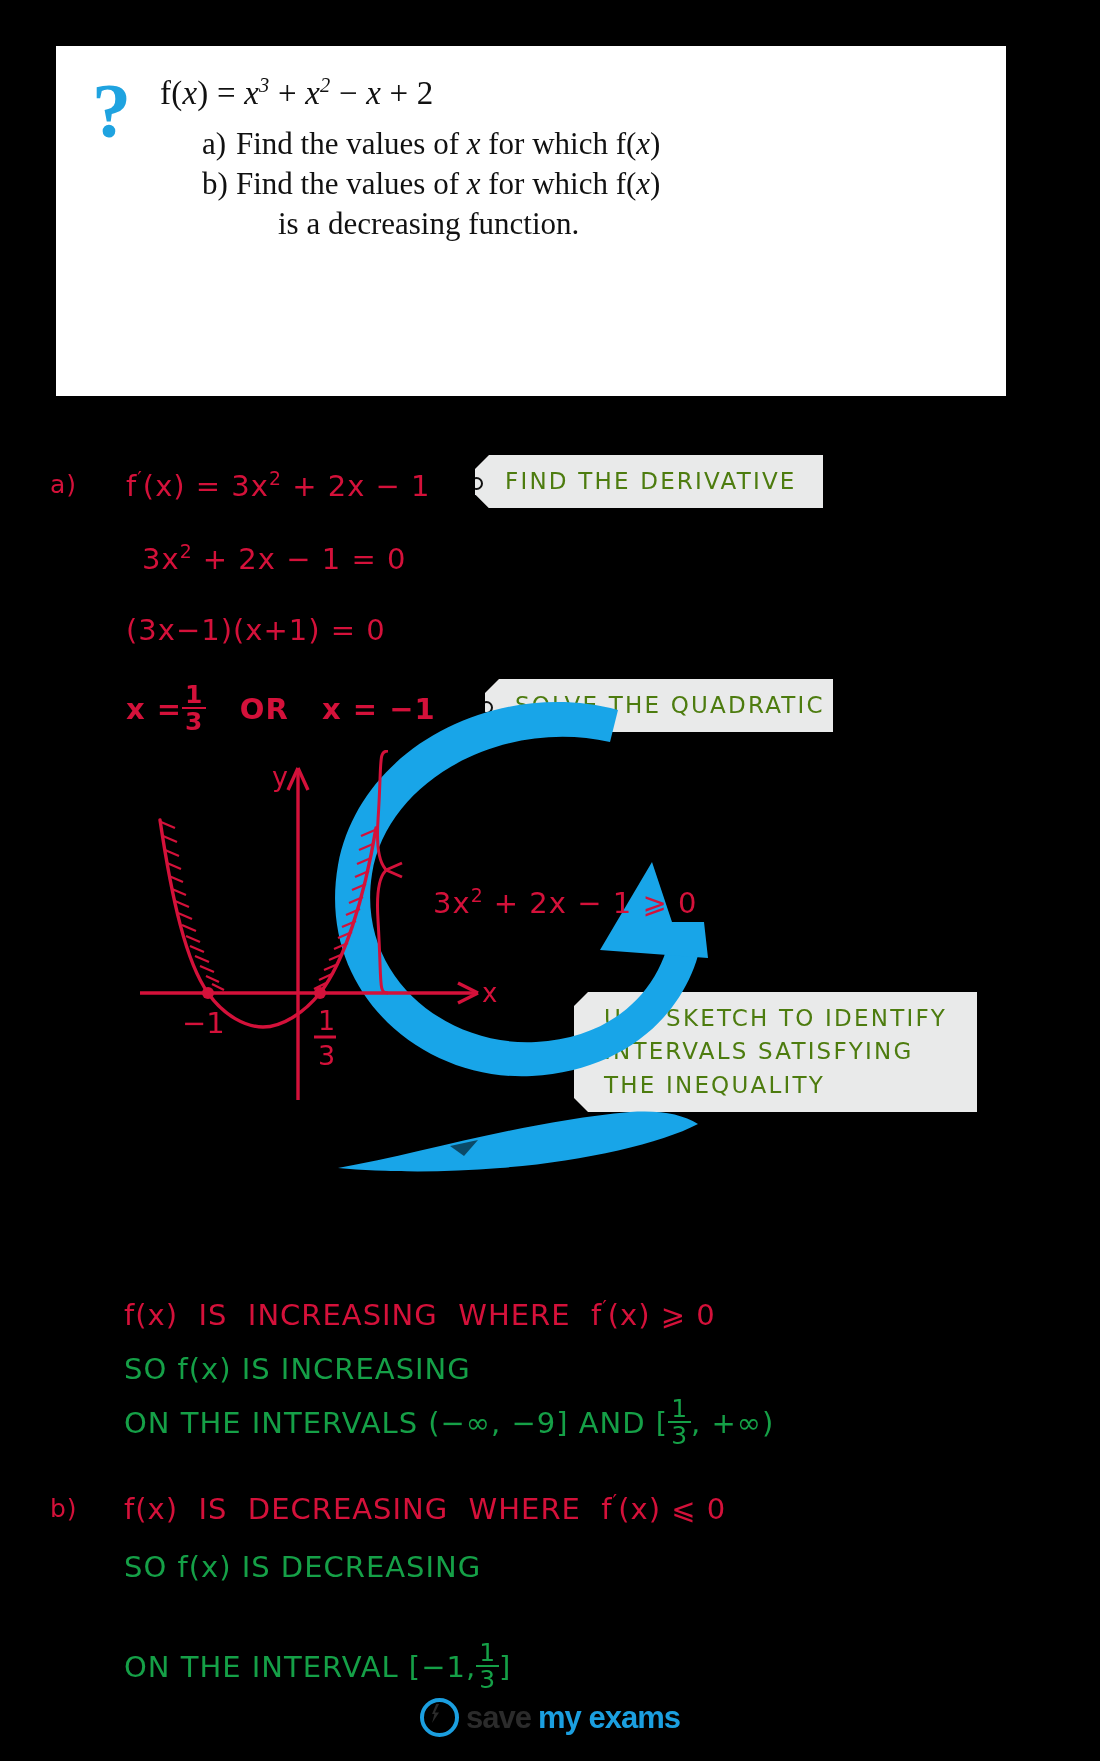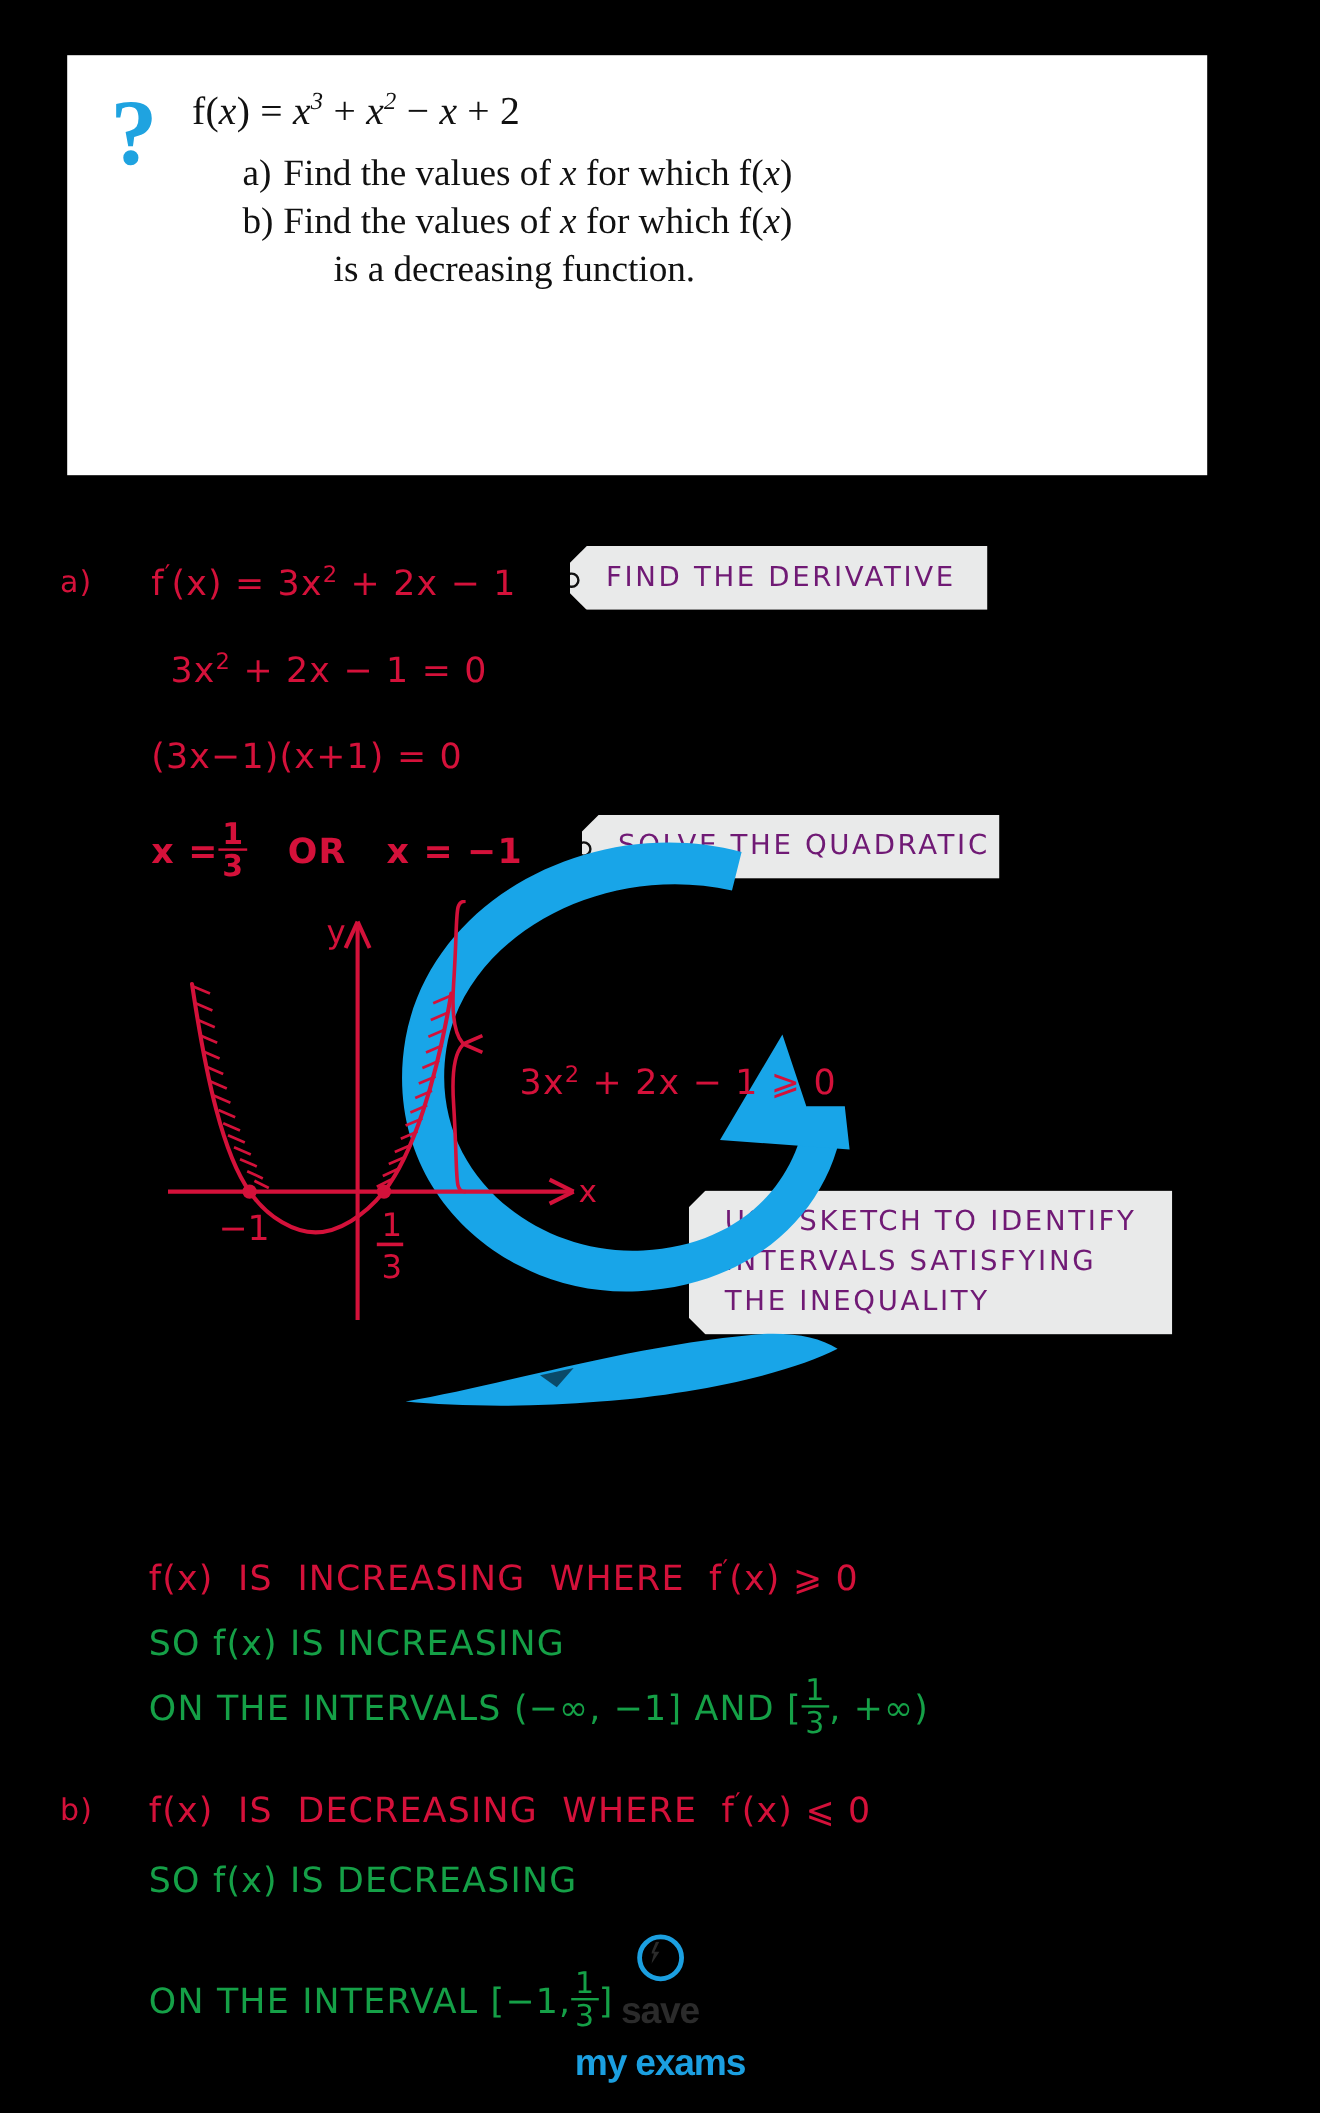--- a/index.html
+++ b/index.html
@@ -38,42 +38,42 @@
   .green{color:#15a047;}
   .partlbl{font-size:25px;}
   .work{font-size:29px;}
   .frac{display:inline-block;vertical-align:-0.45em;text-align:center;line-height:1.02;font-size:.86em;}
   .frac .num{display:block;border-bottom:2px solid currentColor;padding:0 3px;}
   .frac .den{display:block;padding:0 3px;}
   .sup{font-size:.65em;vertical-align:super;}
 
   
   .tag{
-    position:absolute;background:#e9eaea;color:#701a75;
+    position:absolute;background:#e9eaea;color:#4d7c0f;
     font-family:"DejaVu Sans", sans-serif;
     font-size:23px;letter-spacing:2.2px;
     padding:10px 18px 10px 30px;
     clip-path:polygon(14px 0,100% 0,100% 100%,14px 100%,0 calc(100% - 14px),0 14px);
   }
   .tag .ln{display:block;line-height:1.45;white-space:nowrap;}
   .tag-dot{
     position:absolute;left:-22px;top:50%;transform:translateY(-50%);
     width:30px;height:10px;
   }
   .tag-dot .stem{position:absolute;left:0;top:4px;width:22px;height:2px;background:#111;}
   .tag-dot .ring{position:absolute;right:0;top:0;width:9px;height:9px;border:2px solid #111;border-radius:50%;background:#e9eaea;}
 
   
   #sketch{position:absolute;left:120px;top:750px;width:560px;height:360px;}
   #circle-anno{position:absolute;left:300px;top:690px;width:420px;height:400px;pointer-events:none;}
   #arrow-anno{position:absolute;left:330px;top:1110px;width:380px;height:120px;pointer-events:none;}
 
   
   #logo{position:absolute;left:0;right:0;bottom:24px;display:flex;
-        align-items:center;justify-content:center;gap:7px;flex-direction:column;}
+        align-items:center;justify-content:center;gap:7px;}
   #logo .mark{width:31px;height:31px;border:4px solid #1b9fe0;border-radius:50%;position:relative;}
   #logo .mark:after{content:"";position:absolute;left:8px;top:2px;width:7px;height:19px;
         background:#2b2b2b;clip-path:polygon(60% 0,100% 0,40% 45%,100% 45%,0 100%,35% 52%,0 52%);}
   #logo .t1{color:#2b2b2b;font-size:31px;font-weight:bold;letter-spacing:-1px;}
   #logo .t2{color:#1b9fe0;font-size:31px;font-weight:bold;letter-spacing:-1px;}
 </style>
 </head>
 <body>
 
 <div id="question-card">
@@ -192,21 +192,21 @@
   <path d="M120 36 L 148 30 L 134 46 Z" fill="#000" opacity="0.55"></path>
 </svg>
 
 <div class="hand red work" style="left:124px;top:1295px;">
   f(x)&nbsp; IS&nbsp; INCREASING&nbsp; WHERE&nbsp; f<span style="font-size:.7em;vertical-align:super;">′</span>(x) ⩾ 0
 </div>
 
 <div class="hand green work" style="left:124px;top:1352px;">SO  f(x)  IS  INCREASING</div>
 
 <div class="hand green work" style="left:124px;top:1396px;">
-  <span>ON  THE  INTERVALS  (−∞, −1]  AND  [</span><span class="frac"><span class="num">1</span><span class="den">3</span></span><span>, +∞)</span>
+  <span>ON  THE  INTERVALS  (−∞, −9]  AND  [</span><span class="frac"><span class="num">1</span><span class="den">3</span></span><span>, +∞)</span>
 </div>
 
 <div class="hand red partlbl" style="left:50px;top:1494px;">b)</div>
 
 <div class="hand red work" style="left:124px;top:1489px;">
   f(x)&nbsp; IS&nbsp; DECREASING&nbsp; WHERE&nbsp; f<span style="font-size:.7em;vertical-align:super;">′</span>(x) ⩽ 0
 </div>
 
 <div class="hand green work" style="left:124px;top:1550px;">SO  f(x)  IS  DECREASING</div>
 

